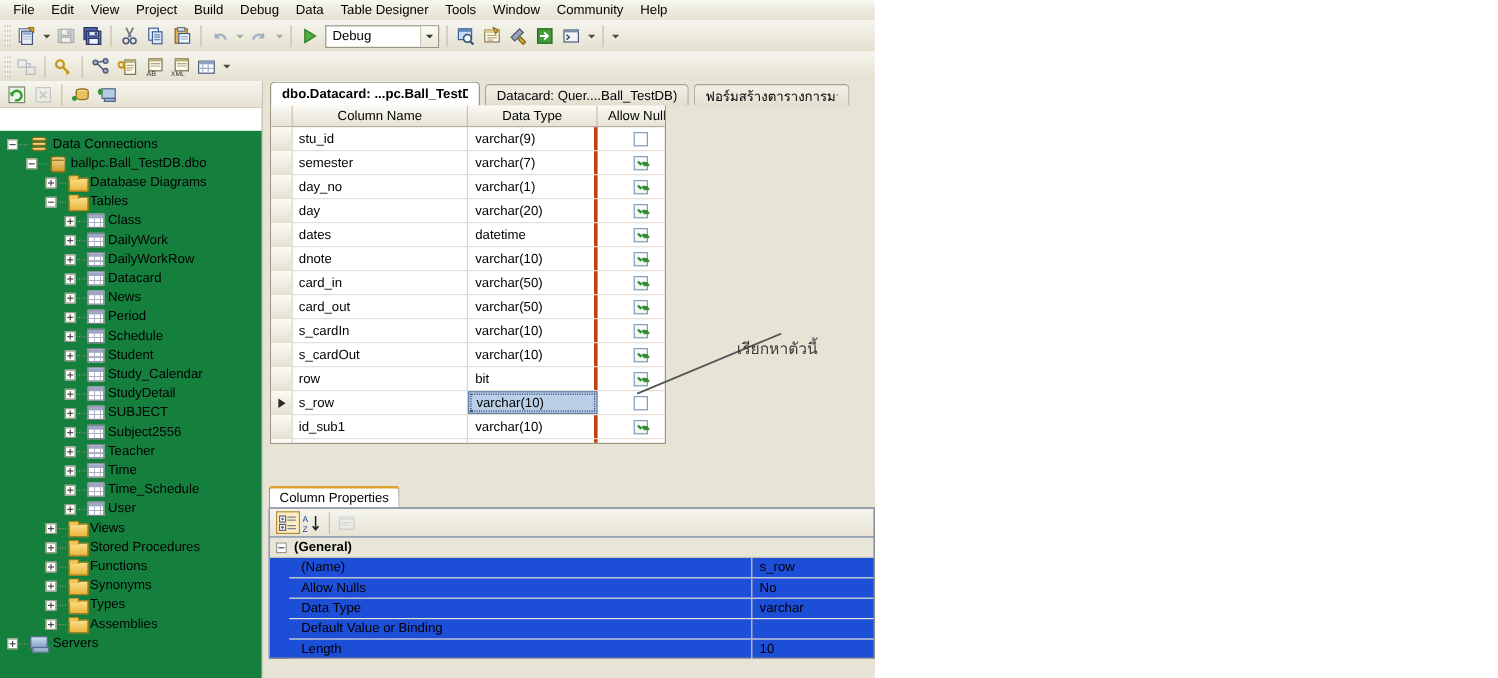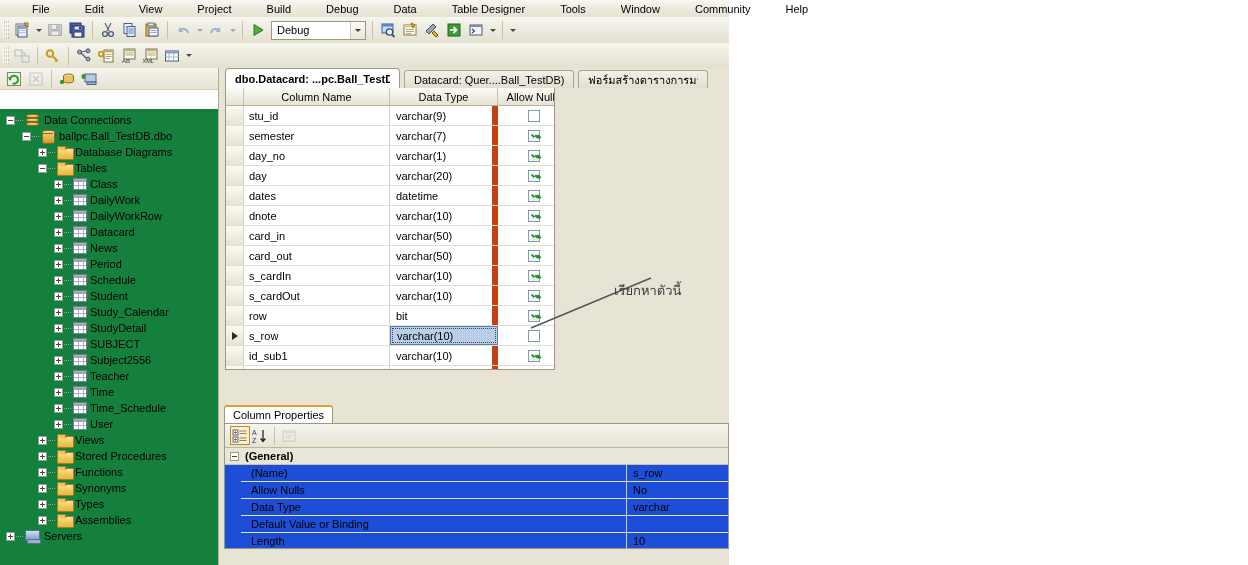--- a/index.html
+++ b/index.html
@@ -15,21 +15,21 @@
   #app { position: relative; width: 1248px; height: 565px; background:#fff; }
 
   
   .menubar {
     position: absolute; left:0; top:0; width: 729px; height: 17px;
     background: linear-gradient(to bottom,#f8f8f2 0%,#eceade 50%,#e6e3d4 100%);
     display:flex; align-items:center; padding-left: 4px;
   }
   .menuitem {
     padding: 1px 7px; font-size: 11px; color:#000; line-height: 14px;
-    white-space: nowrap; cursor: default; margin-left: 21px;
+    white-space: nowrap; cursor: default;
   }
 
   
   .toolbar {
     position:absolute; left:0; width:729px; height:26px;
     background: linear-gradient(to bottom,#f6f5ee 0%,#eeece0 45%,#e3e0cf 100%);
     display:flex; align-items:center; padding-left:2px;
   }
   .toolbar1 { top:17px; }
   .toolbar2 { top:43px; height:25px; }
@@ -140,21 +140,21 @@
     border-right:1px solid #c6c2b0; flex:0 0 auto; }
   .gh-name { width:146px; }
   .gh-type { width:108px; }
   .gh-null { width:72px; }
   .grow { display:flex; height:20px; border-bottom:1px solid #e2e0d4; }
   .g-sel { width:18px; flex:0 0 auto; border-right:1px solid #d8d5c5;
     background:linear-gradient(to bottom,#fbfaf4,#e6e3d4); display:flex; align-items:center; justify-content:center; }
   .g-sel .caret { width:0;height:0;border-top:4px solid transparent;border-bottom:4px solid transparent;border-left:6px solid #2a2a2a; }
   .g-name { width:146px; flex:0 0 auto; border-right:1px solid #d8d5c5;
     display:flex; align-items:center; padding-left:5px; font-size:11px; }
-  .g-type { width:108px; flex:0 0 auto; border-right:6px solid #c2410c;
+  .g-type { width:108px; flex:0 0 auto; border-right:3px solid #c2410c;
     display:flex; align-items:center; padding-left:6px; font-size:11px; }
   .g-null { width:72px; flex:0 0 auto; border-right:1px solid #d8d5c5;
     display:flex; align-items:center; justify-content:center; }
   .g-type.selcell { background:#b9cfe8; border:1px solid #5a7ea8; outline:1px dotted #33456b; outline-offset:-3px; }
   .cb { width:12px; height:12px; background:#fff; border:1px solid #7f9db9; position:relative; }
   .cb.on::after { content:""; position:absolute; left:2px; top:4px; width:4px; height:2px;
      background:#2e8b2e; transform:rotate(45deg); box-shadow:4px -3px 0 0 #2e8b2e, 5px -4px 0 0 #2e8b2e, 3px -2px 0 0 #2e8b2e; }
   .cb.on { background:linear-gradient(to bottom,#fdfdfd,#eef3ee); }
 
   

